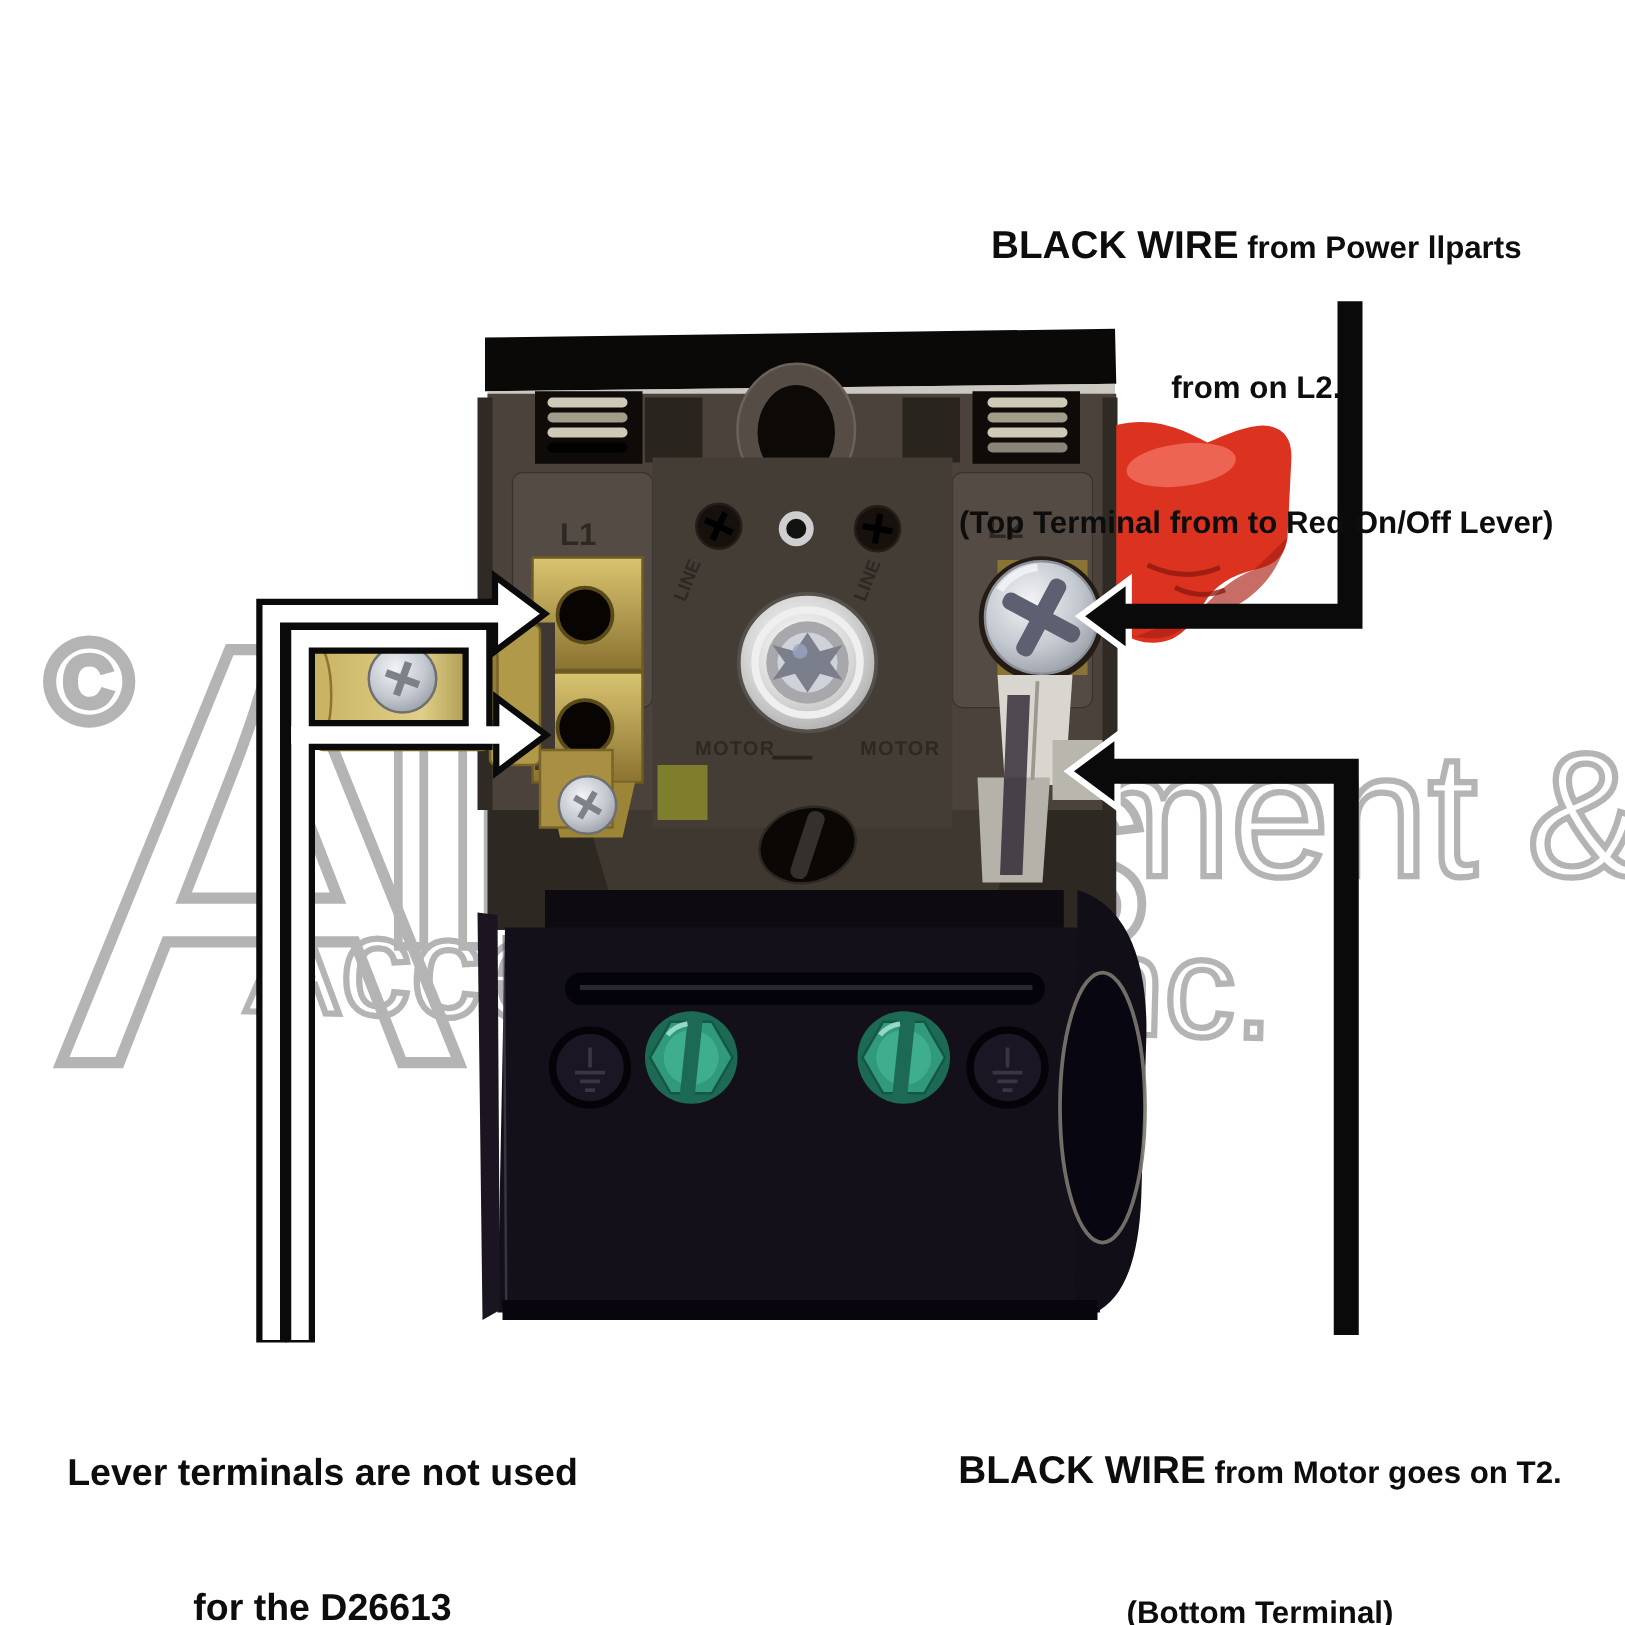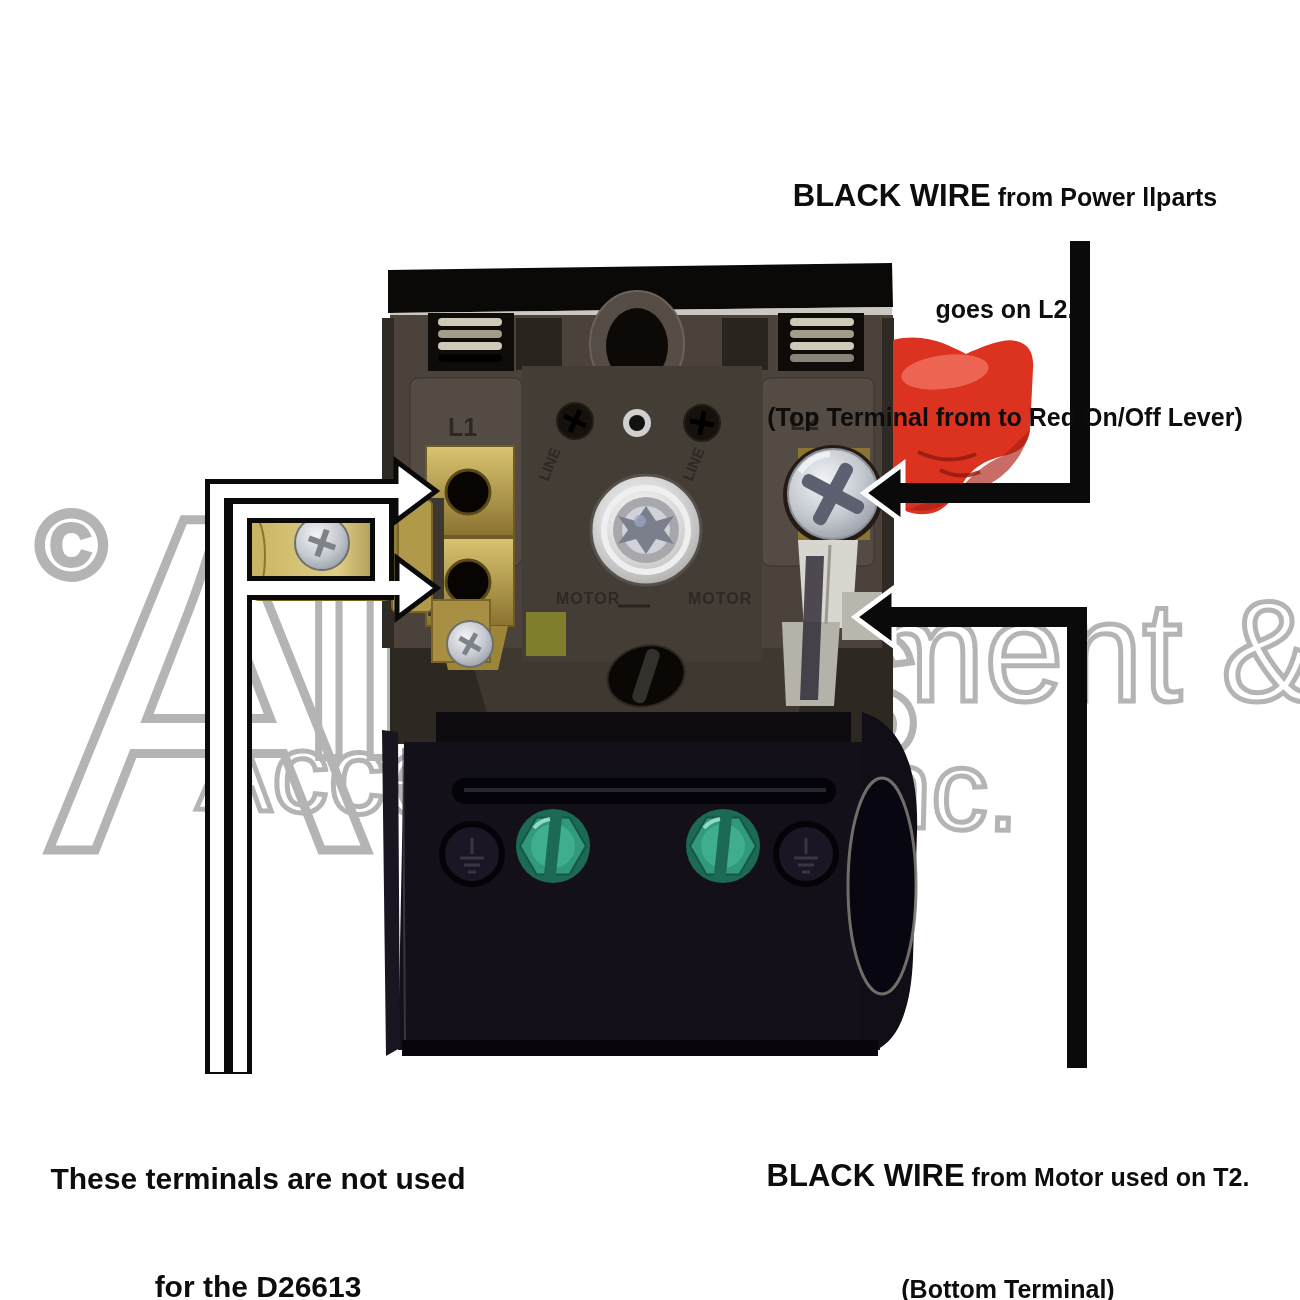--- a/index.html
+++ b/index.html
@@ -235,28 +235,28 @@
 
     <g>
       <polygon points="855,617 894,588 894,646" fill="#0a0a0a" stroke="#ffffff" stroke-width="5"></polygon>
       <path d="M890,617 L1077,617 L1077,1068" fill="none" stroke="#0a0a0a" stroke-width="20" stroke-linejoin="miter"></path>
     </g>
   </g>
 </svg>
 
 <div class="callout callout-topright">
   <div><span class="big">BLACK WIRE</span><span class="small"> from Power llparts</span></div>
-  <div class="small">goes on L2.</div>
+  <div class="small">from on L2.</div>
   <div class="small">(Top Terminal from to Red On/Off Lever)</div>
 </div>
 
 <div class="callout callout-bottomleft">
-  <div>These terminals are not used</div>
+  <div>Lever terminals are not used</div>
   <div>for the D26613</div>
   
 </div>
 
 <div class="callout callout-bottomright">
-  <div><span class="big">BLACK WIRE</span><span class="small"> from Motor used on T2.</span></div>
+  <div><span class="big">BLACK WIRE</span><span class="small"> from Motor goes on T2.</span></div>
   <div class="small">(Bottom Terminal)</div>
 </div>
 
 </div>
 
 </body></html>

